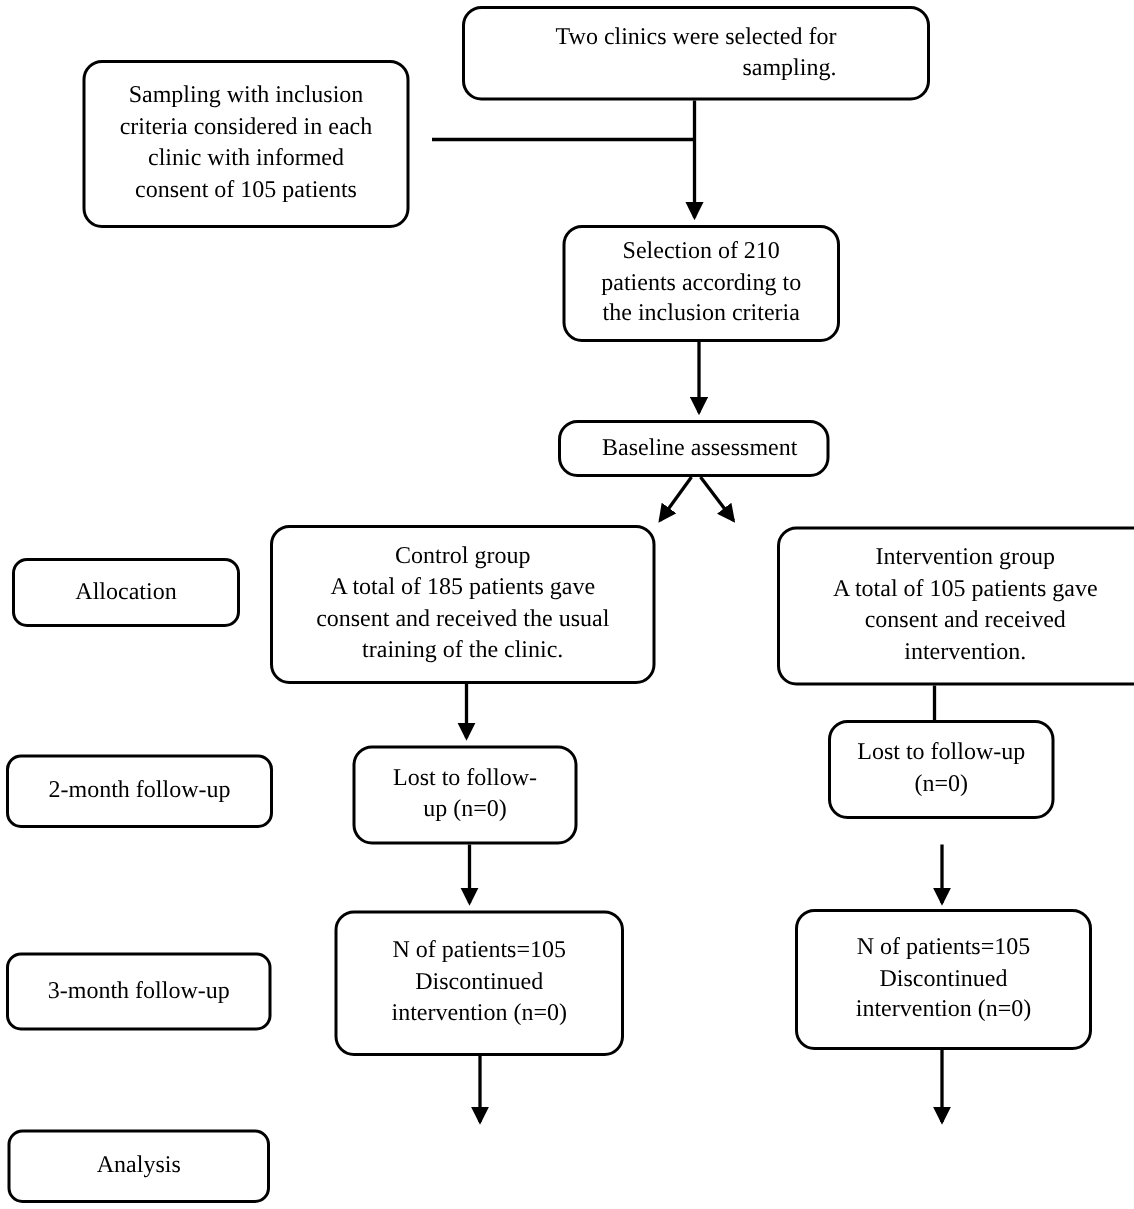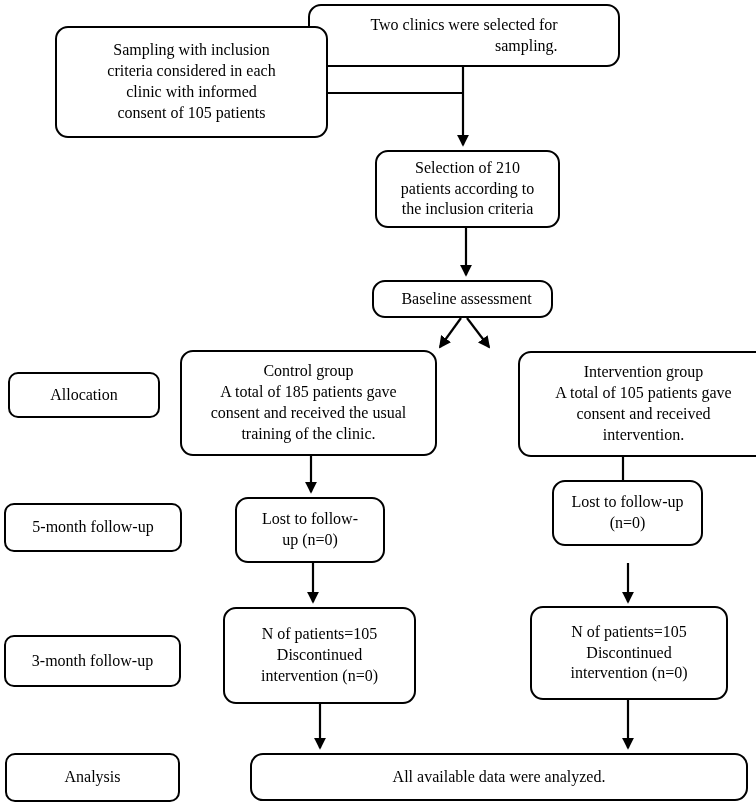--- a/index.html
+++ b/index.html
@@ -71,21 +71,21 @@
 
       <path d="M623,457 L623,492" marker-end="url(#arrowhead)"></path>
       <path d="M628,563 L628,602" marker-end="url(#arrowhead)"></path>
       <path d="M628,700 L628,748" marker-end="url(#arrowhead)"></path>
     </g>
   </svg>
 
   <div class="node" style="left:308px; top:4px; width:312px; height:63px;text-align:right;">Two clinics were selected for
 sampling.</div>
 
-  <div class="node" style="left:55px; top:26px; width:273px; height:112px;">Sampling with inclusion
+  <div class="node" style="left:55px; top:40px; width:218px; height:112px;">Sampling with inclusion
 criteria considered in each
 clinic with informed
 consent of 105 patients</div>
 
   <div class="node" style="left:375px; top:150px; width:185px; height:78px;text-align:center;">Selection of 210
 patients according to
 the inclusion criteria</div>
 
   <div class="node" style="left:372px; top:280px; width:181px; height:38px;padding-left:16px;">Baseline assessment</div>
 
@@ -106,23 +106,22 @@
 (n=0)</div>
 
   <div class="node" style="left:223px; top:607px; width:193px; height:97px;">N of patients=105
 Discontinued
 intervention (n=0)</div>
 
   <div class="node" style="left:530px; top:606px; width:198px; height:94px;">N of patients=105
 Discontinued
 intervention (n=0)</div>
 
-  <div class="node" style="left:250px; top:753px; width:498px; height:48px;">All available data were analyzed.</div>
 
   <div class="node stage" style="left:8px; top:372px; width:152px; height:46px;">Allocation</div>
 
-  <div class="node stage" style="left:4px; top:503px; width:178px; height:49px;">5-month follow-up</div>
+  <div class="node stage" style="left:4px; top:503px; width:178px; height:49px;">2-month follow-up</div>
 
   <div class="node stage" style="left:4px; top:635px; width:177px; height:52px;">3-month follow-up</div>
 
   <div class="node stage" style="left:5px; top:753px; width:175px; height:49px;">Analysis</div>
 
 </div>
 
 </body></html>

